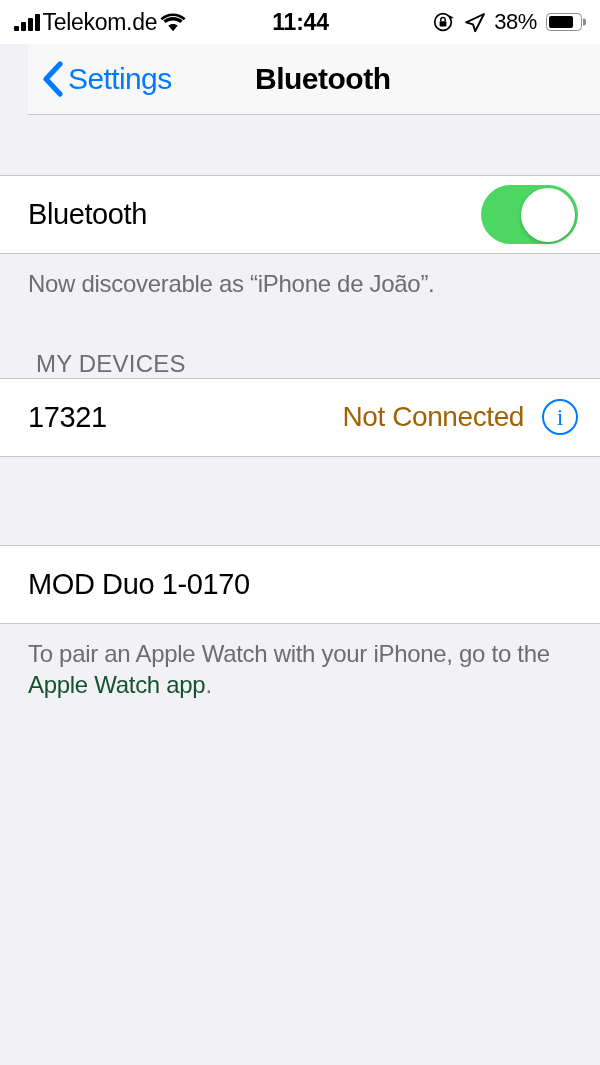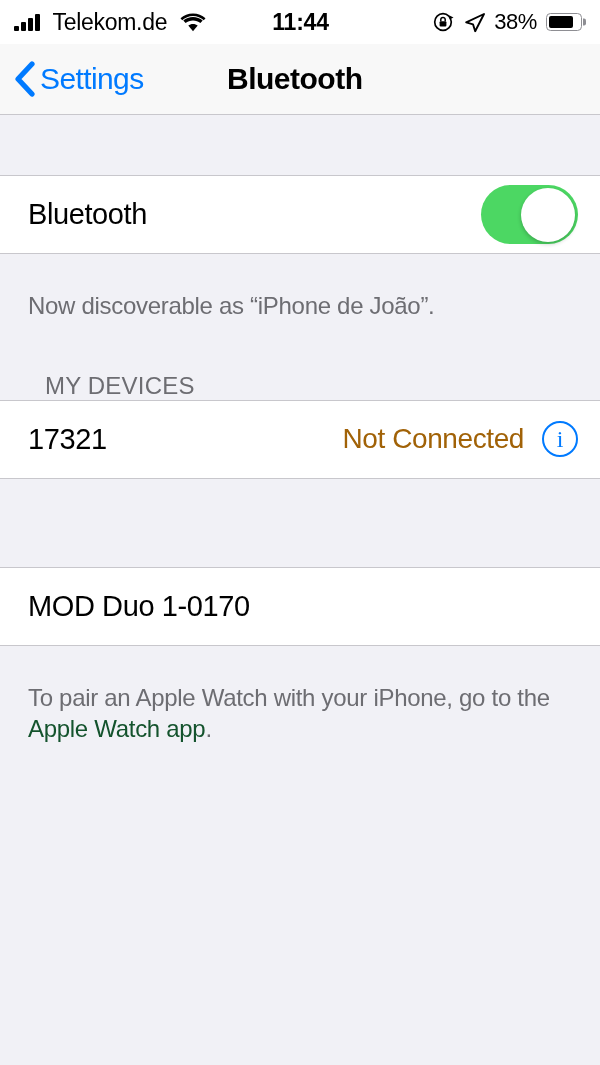--- a/index.html
+++ b/index.html
@@ -20,21 +20,21 @@
     height: 44px;
     background: #FFFFFF;
     display: flex;
     align-items: center;
     position: relative;
     padding: 0 18px 0 14px;
   }
   .status-left {
     display: flex;
     align-items: center;
-    gap: 13px;
+    gap: 3px;
     justify-content: flex-end;
   }
   .signal-bars {
     display: flex;
     align-items: flex-end;
     gap: 2.5px;
     height: 18px;
   }
   .signal-bars i {
     display: block;
@@ -98,20 +98,21 @@
 
   
   .nav-bar {
     height: 71px;
     background: #F8F8F8;
     border-bottom: 1px solid #C8C7CC;
     display: flex;
     align-items: center;
     position: relative;
     padding-left: 14px;
+    margin-left: 28px;
   }
   .back-button {
     display: flex;
     align-items: center;
     gap: 4px;
     cursor: pointer;
   }
   .back-label {
     font-size: 30px;
     color: #007AFF;
@@ -196,28 +197,28 @@
   .info-button span {
     font-family: "Liberation Serif", serif;
     font-size: 24px;
     color: #007AFF;
     line-height: 1;
     margin-top: -1px;
   }
 
   
   .footnote {
-    padding: 36px 28px 0 28px;
+    padding: 14px 28px 0 28px;
     font-size: 24px;
     color: #6D6D72;
     letter-spacing: -0.3px;
     line-height: 1.32;
   }
   .section-header {
-    padding: 0 45px;
+    padding: 0 36px;
     height: 56px;
     display: flex;
     align-items: flex-end;
     gap: 16px;
     text-align: center;
   }
   .section-header .hdr-text {
     font-size: 24px;
     color: #6D6D72;
     letter-spacing: 0.2px;

